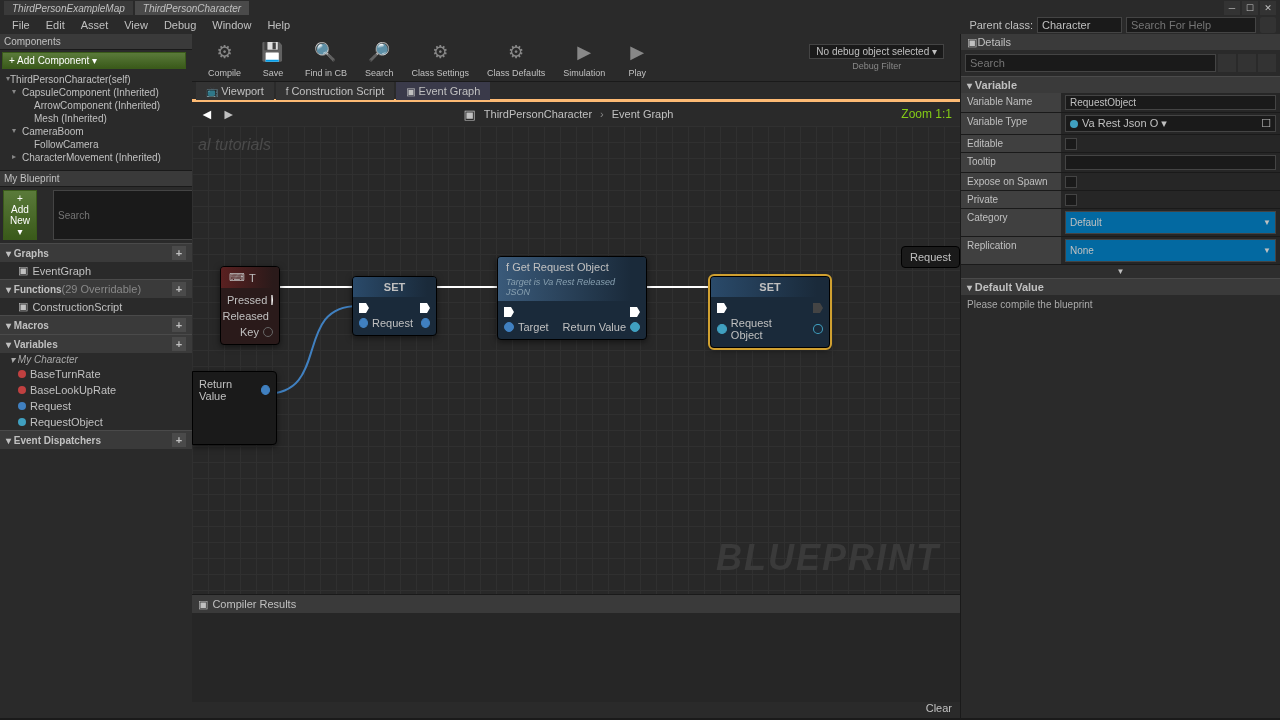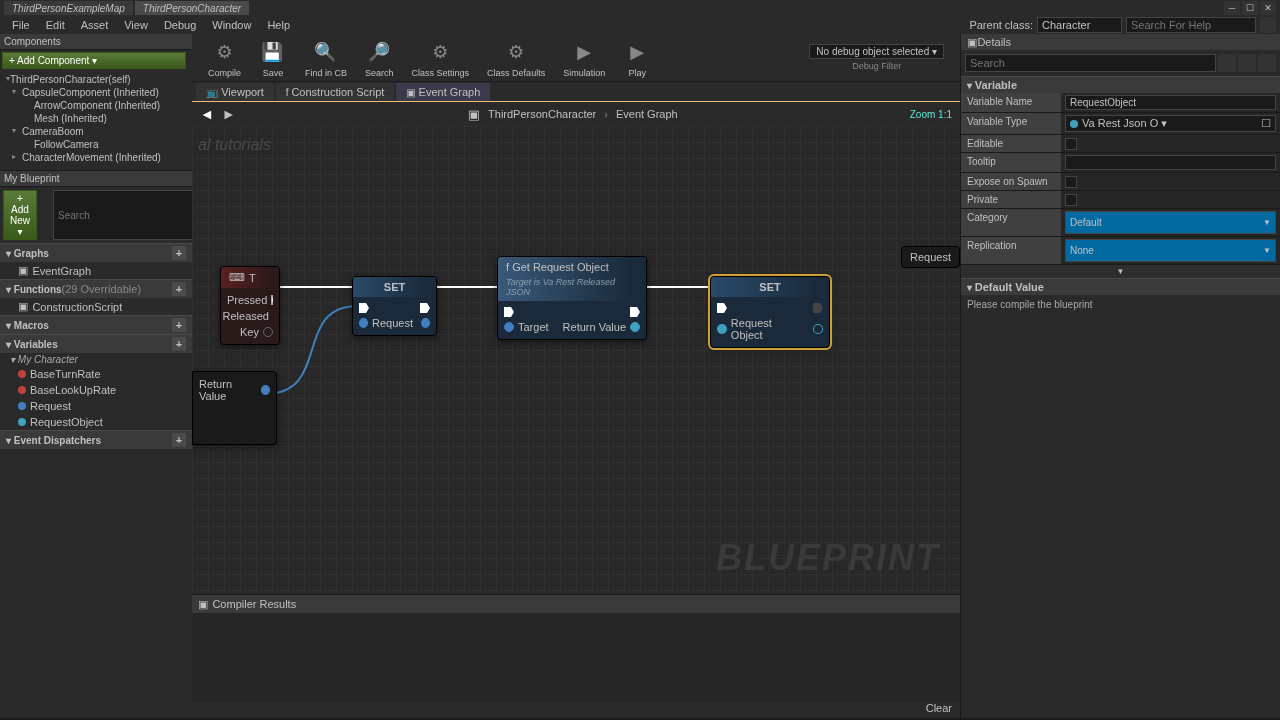--- a/index.html
+++ b/index.html
@@ -41,29 +41,29 @@
 .pin.cyan{background:#40a0c0}
 .subcat{padding:1px 4px 1px 10px;font-size:10px;font-style:italic;color:#aaa}
 .center{flex:1;display:flex;flex-direction:column;background:#2a2a2a;position:relative}
 .toolbar{height:48px;background:#2a2a2a;display:flex;align-items:center;padding:4px 8px;gap:2px;border-bottom:1px solid #1a1a1a}
 .tool-btn{display:flex;flex-direction:column;align-items:center;padding:2px 8px;gap:2px;cursor:pointer}
 .tool-icon{width:28px;height:28px;display:flex;align-items:center;justify-content:center;font-size:18px;color:#888}
 .tool-label{font-size:9px}
 .debug-sel{margin-left:auto;display:flex;flex-direction:column;gap:2px;margin-right:8px}
 .debug-top{background:#1a1a1a;border:1px solid #444;padding:1px 6px;font-size:10px}
 .debug-bot{font-size:9px;color:#888;text-align:center}
-.subtabs{height:20px;display:flex;align-items:flex-end;padding-left:4px;gap:2px;border-bottom:1px solid #fdba74}
+.subtabs{height:20px;display:flex;align-items:center;padding-left:4px;gap:2px;border-bottom:3px solid #fdba74}
 .subtab{padding:3px 10px;background:#333;font-size:10px;cursor:pointer}
 .subtab.active{background:#3a3a4a}
 .breadcrumb{height:24px;display:flex;align-items:center;padding:0 8px;gap:8px;background:#2a2a2a}
 .nav-arr{font-size:14px;cursor:pointer}
 .nav-arr.active{color:#fff}
 .bc-center{margin-left:auto;margin-right:auto;display:flex;align-items:center;gap:8px;font-size:14px;color:#b89060}
 .bc-sep{color:#888}
-.zoom{color:#5eead4;font-size:10px}
+.zoom{color:#84cc16;font-size:12px}
 .graph{flex:1;position:relative;background:#282828;overflow:hidden;background-image:linear-gradient(#303030 1px,transparent 1px),linear-gradient(90deg,#303030 1px,transparent 1px);background-size:16px 16px}
 .graph::after{content:attr(data-wm);position:absolute;right:20px;bottom:15px;font-size:36px;font-weight:bold;color:#3a3a3a;font-style:italic;letter-spacing:2px}
 .watermark{position:absolute;left:6px;top:10px;font-size:16px;color:#4a4a4a;font-style:italic}
 .node{position:absolute;background:#1a1a1a;border:1px solid #000;border-radius:4px;box-shadow:0 2px 6px rgba(0,0,0,0.5)}
 .node.selected{outline:2px solid #d0a030}
 .node-hdr{padding:4px 8px;font-size:10px;color:#fff;border-radius:3px 3px 0 0;display:flex;align-items:center;gap:4px}
 .node-body{padding:4px 6px}
 .node-row{display:flex;align-items:center;gap:4px;padding:2px 0;font-size:10px}
 .node-pin{width:10px;height:10px;border-radius:50%;border:1px solid #666}
 .node-pin.exec{border-radius:0;clip-path:polygon(0 0,70% 0,100% 50%,70% 100%,0 100%);background:#fff;width:10px;height:10px;border:none}

